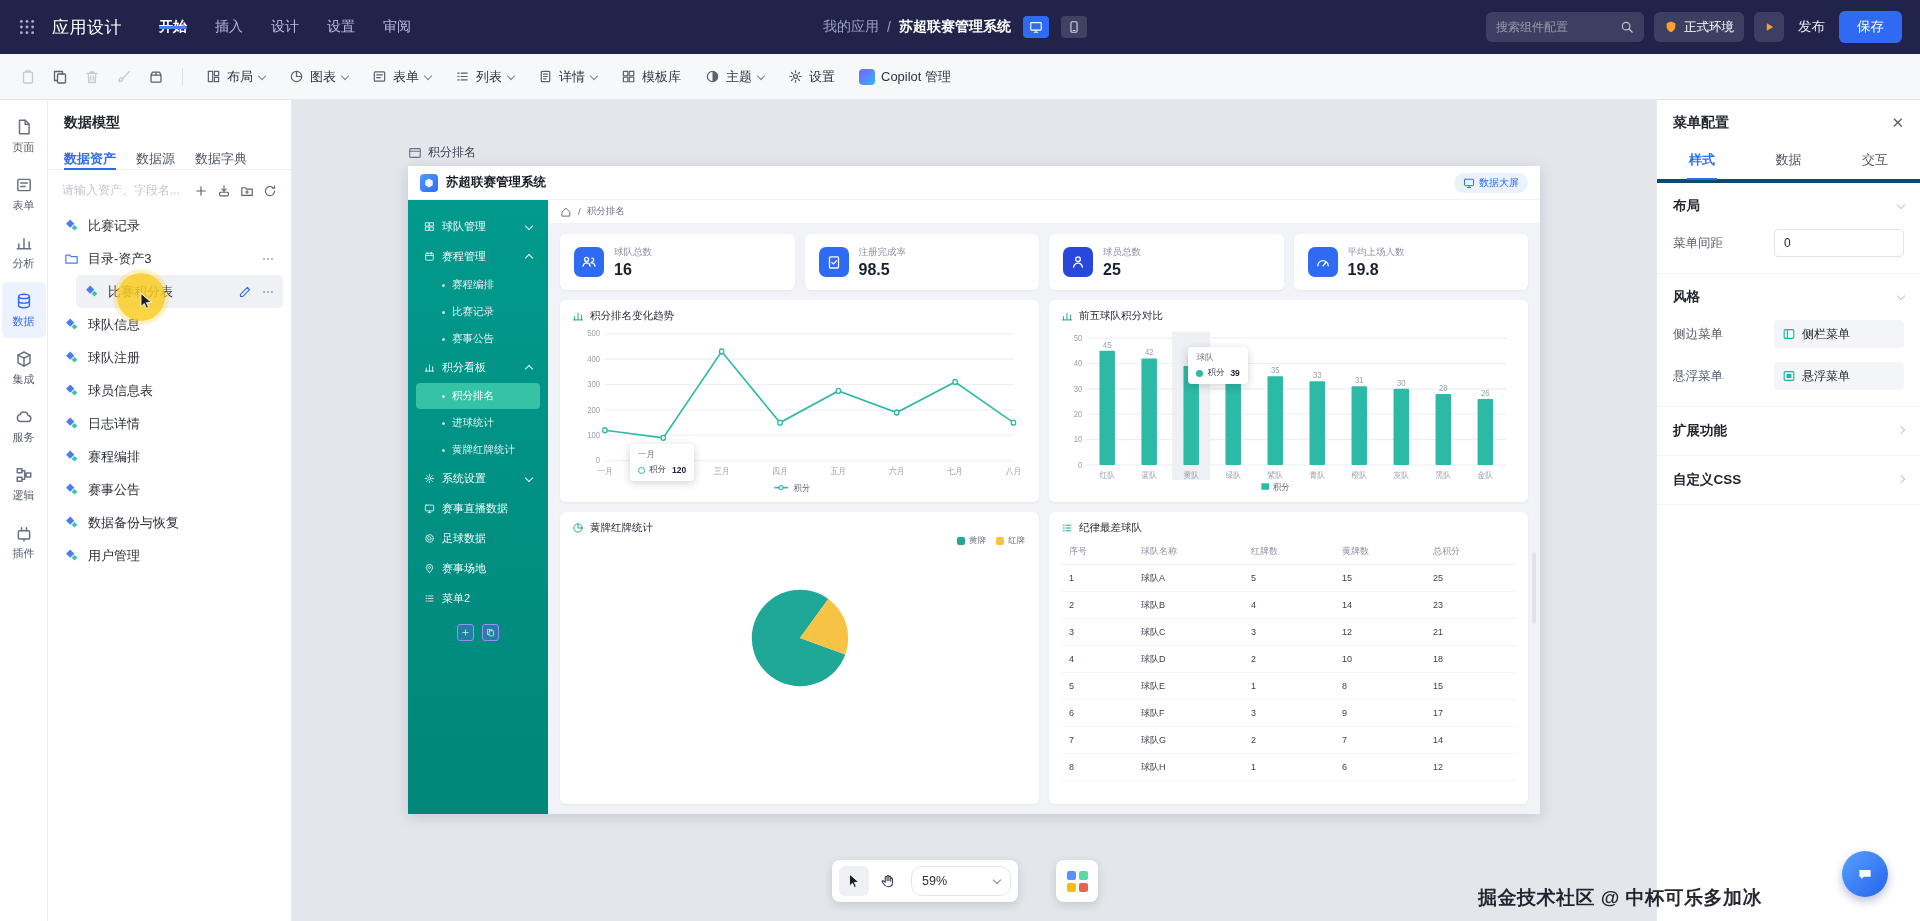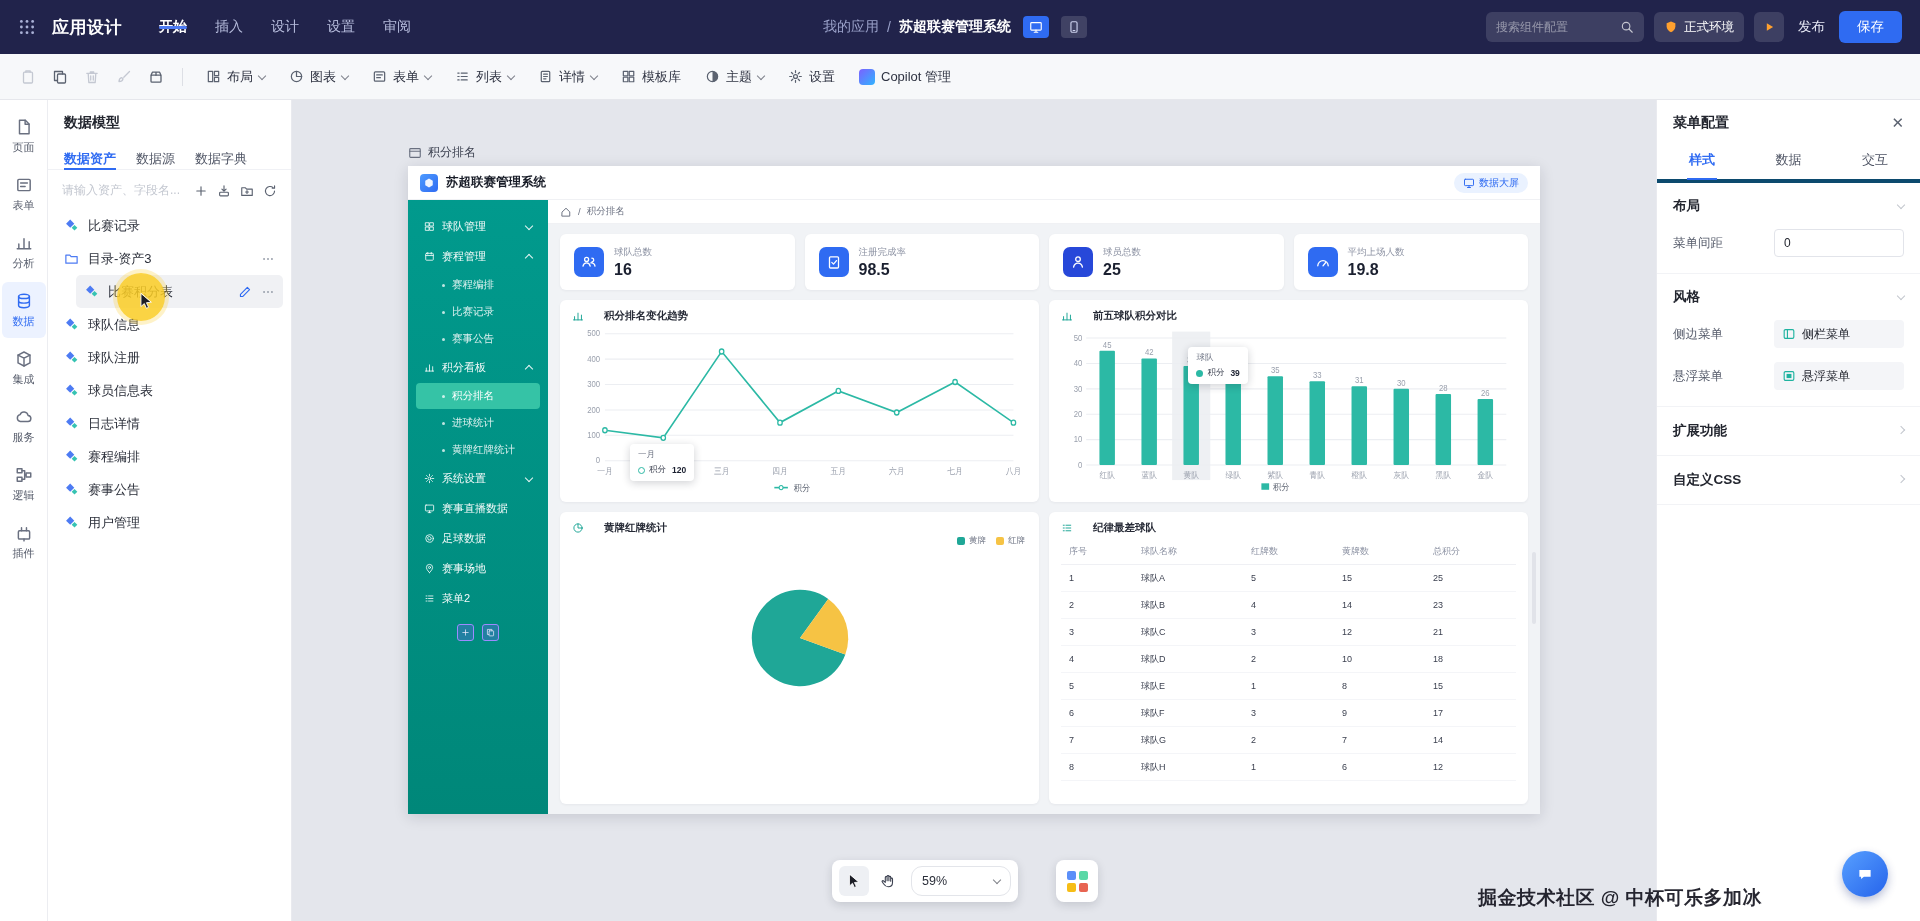--- a/index.html
+++ b/index.html
@@ -13,21 +13,21 @@
 .i15{width:15px;height:15px}.i16{width:16px;height:16px}.i18{width:18px;height:18px}
 
 .chev{display:inline-block;width:6px;height:6px;border-right:1.4px solid currentColor;border-bottom:1.4px solid currentColor;transform:rotate(45deg);margin-top:-2px;opacity:.6;}
 .chev.right{transform:rotate(-45deg);}
 .chev.up{transform:rotate(-135deg);margin-top:3px;}
 .chev.white{border-color:#fff;opacity:.9;}
 
 
 .topbar{height:54px;flex:0 0 54px;background:#21234b;display:flex;align-items:center;padding:0 18px;gap:16px;color:#fff;}
 .tb-grid{color:#aab1d6;cursor:pointer;}
-.app-title{font-size:17px;font-weight:bold;letter-spacing:.5px;white-space:nowrap;}
+.app-title{font-size:17px;font-weight:normal;letter-spacing:.5px;white-space:nowrap;}
 .tb-menus{display:flex;gap:2px;margin-left:8px;height:54px;align-items:center;}
 .tb-menu{font-size:14px;color:#b6bcdc;padding:0 13px;display:flex;align-items:center;cursor:pointer;position:relative;white-space:nowrap;}
 .tb-menu.active{color:#fff;font-weight:bold;}
 .tb-menu.active::after{content:"";position:absolute;left:13px;right:13px;bottom:7px;height:3px;border-radius:2px;background:#4d7bf3;}
 .tb-center{flex:1;display:flex;align-items:center;justify-content:center;gap:8px;font-size:14px;min-width:0;}
 .crumb-parent,.crumb-sep{color:#9aa1c9;white-space:nowrap;}
 .crumb-parent{cursor:pointer;}
 .crumb-cur{color:#fff;font-weight:bold;white-space:nowrap;}
 .hdr-btn{width:26px;height:22px;border-radius:4px;display:inline-flex;align-items:center;justify-content:center;cursor:pointer;margin-left:4px;}
 .hdr-btn.solid{background:#2f6bf2;color:#fff;}
@@ -102,21 +102,21 @@
 .app-content{flex:1;min-height:0;padding:10px 12px;display:flex;flex-direction:column;gap:10px;}
 .stats{display:flex;gap:10px;flex:0 0 56px;}
 .stat-card{flex:1;background:#fff;border-radius:6px;box-shadow:0 1px 3px rgba(24,28,45,.05);display:flex;align-items:center;gap:10px;padding:0 14px;min-width:0;}
 .stat-ic{width:30px;height:30px;border-radius:7px;display:inline-flex;align-items:center;justify-content:center;color:#fff;flex:0 0 30px;}
 .stat-txt{display:flex;flex-direction:column;min-width:0;}
 .stat-label{font-size:9.5px;color:#8b91a2;white-space:nowrap;}
 .stat-value{font-size:16px;font-weight:bold;color:#1b2030;margin-top:2px;}
 .chart-row{display:flex;gap:10px;flex:0 0 202px;min-height:0;}
 .chart-row.grow2{flex:1;}
 .app-card{flex:1;background:#fff;border-radius:6px;box-shadow:0 1px 3px rgba(24,28,45,.05);padding:9px 12px;display:flex;flex-direction:column;position:relative;min-width:0;}
-.card-title{display:flex;align-items:center;gap:20px;font-size:10.5px;font-weight:bold;color:#262a36;flex:0 0 auto;}
+.card-title{display:flex;align-items:center;gap:6px;font-size:10.5px;font-weight:normal;color:#262a36;flex:0 0 auto;}
 .teal{color:#1fa797;}
 .chart-body{flex:1;position:relative;min-height:0;}
 .chart-body svg.plot{position:absolute;inset:0;width:100%;height:100%;}
 .ax{font-size:8px;fill:#9aa0ad;font-family:inherit;}
 .ax.dark{fill:#5b6270;font-size:8.5px;}
 .chart-tip{position:absolute;background:#fff;border-radius:4px;box-shadow:0 2px 8px rgba(20,24,40,.2);padding:5px 8px;font-size:8.5px;color:#6a7080;z-index:3;min-width:54px;}
 .tip-title{margin-bottom:3px;}
 .tip-row{display:flex;align-items:center;gap:4px;color:#3c4150;}
 .tip-row b{margin-left:2px;color:#1b2030;}
 .tip-mark{width:7px;height:7px;border-radius:50%;display:inline-block;}
@@ -580,20 +580,29 @@
             <span class="grow">赛程编排</span>
           </div>
           <div class="tree-row">
             <span class="i15" data-icon="asset">
               <svg viewBox="0 0 16 16" fill="none" stroke="currentColor" stroke-width="1.3" stroke-linecap="round" stroke-linejoin="round">
                 <path d="M6.6 1.6l4.4 4.4-4.4 4.4L2.2 6z" fill="#4d7bf3" stroke="none"></path>
                 <path d="M11.2 7.4l3 3-3 3-3-3z" fill="#36c3b2" stroke="none"></path>
               </svg>
             </span>
             <span class="grow">赛事公告</span>
+          </div>
+          <div class="tree-row">
+            <span class="i15" data-icon="asset">
+              <svg viewBox="0 0 16 16" fill="none" stroke="currentColor" stroke-width="1.3" stroke-linecap="round" stroke-linejoin="round">
+                <path d="M6.6 1.6l4.4 4.4-4.4 4.4L2.2 6z" fill="#4d7bf3" stroke="none"></path>
+                <path d="M11.2 7.4l3 3-3 3-3-3z" fill="#36c3b2" stroke="none"></path>
+              </svg>
+            </span>
+            <span class="grow">数据备份与恢复</span>
           </div>
           <div class="tree-row">
             <span class="i15" data-icon="asset">
               <svg viewBox="0 0 16 16" fill="none" stroke="currentColor" stroke-width="1.3" stroke-linecap="round" stroke-linejoin="round">
                 <path d="M6.6 1.6l4.4 4.4-4.4 4.4L2.2 6z" fill="#4d7bf3" stroke="none"></path>
                 <path d="M11.2 7.4l3 3-3 3-3-3z" fill="#36c3b2" stroke="none"></path>
               </svg>
             </span>
             <span class="grow">用户管理</span>
           </div>

